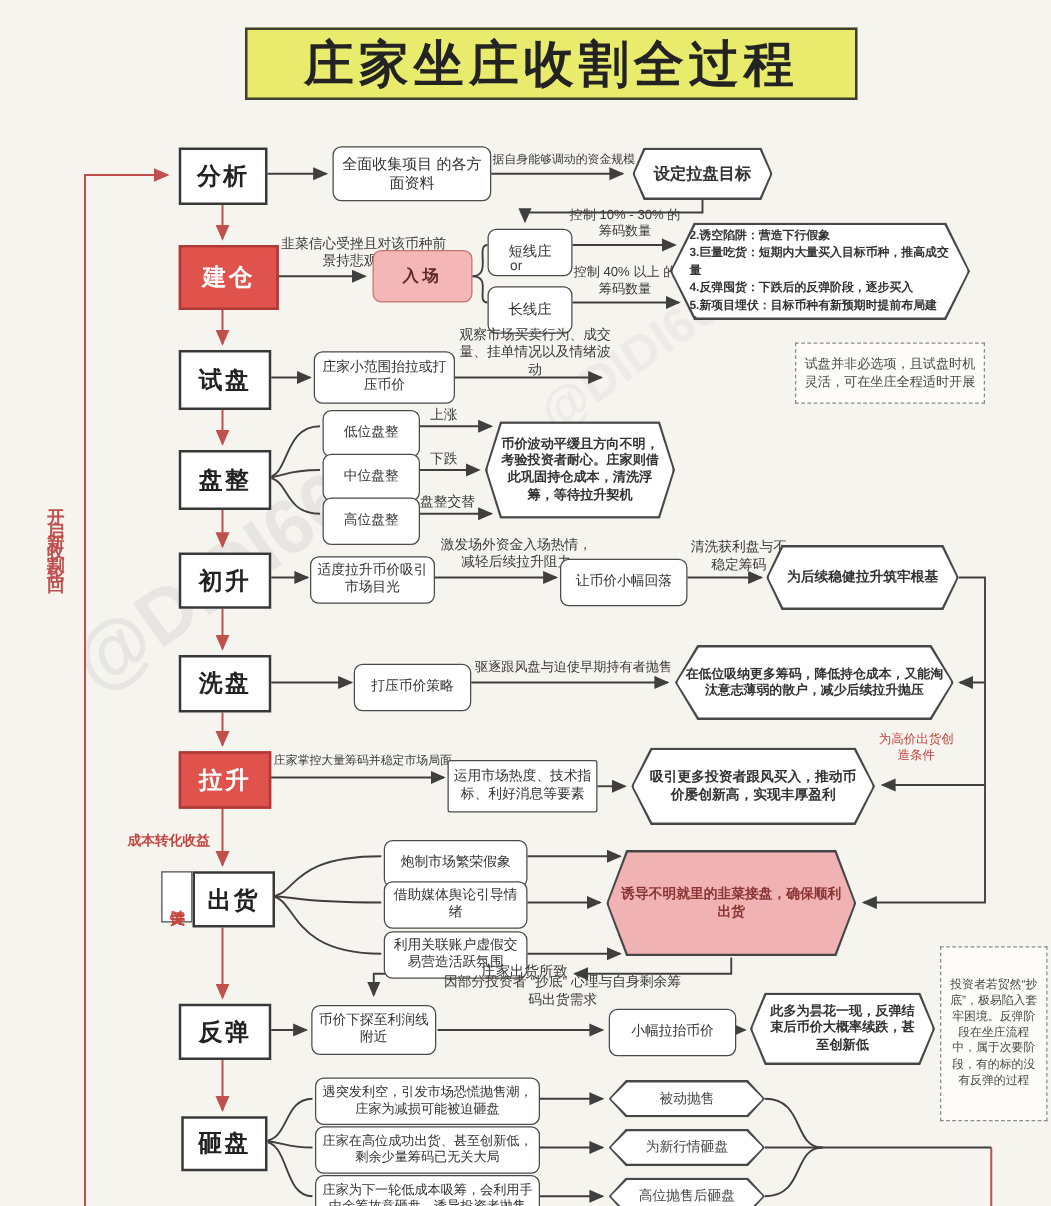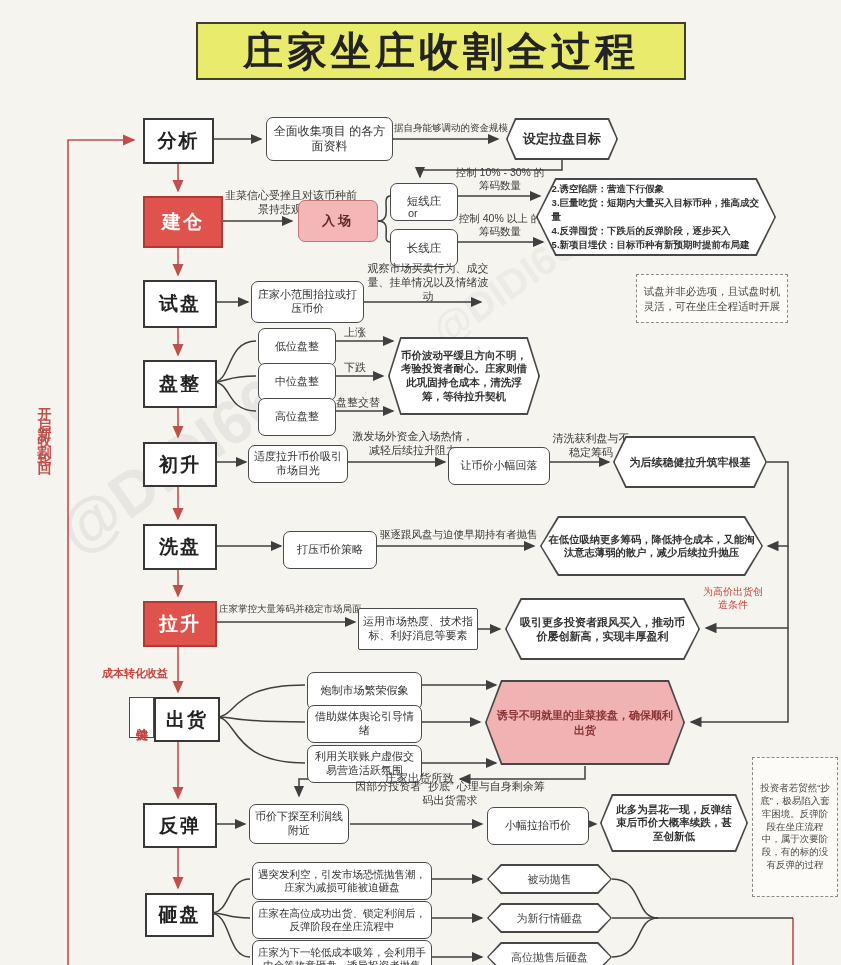--- a/index.html
+++ b/index.html
@@ -125,21 +125,21 @@
   <div class="stage" style="left:143px;top:118px;width:67px;height:42px;">分析</div>
   <div class="node" style="left:266px;top:117px;width:127px;height:44px;font-size:12px;">全面收集项目 的各方面资料</div>
   <div class="lbl nw" style="left:394px;top:122px;font-size:9.5px;">据自身能够调动的资金规模</div>
   <div class="hex" style="left:506px;top:118px;width:112px;height:42px;justify-content:center;">
       <div class="in" style="font-size:13px;">设定拉盘目标</div>
     </div>
 
   <div class="stage red" style="left:143px;top:196px;width:76px;height:48px;">建仓</div>
   <div class="lbl" style="left:220px;top:189px;width:142px;">韭菜信心受挫且对该币种前景持悲观态度</div>
   <div class="node pink" style="left:298px;top:200px;width:80px;height:42px;">入场</div>
-  <div class="node" style="left:390px;top:183px;width:68px;height:26px;font-size:11.5px;font-family:Liberation Mono, monospace;">短线庄</div>
+  <div class="node" style="left:390px;top:183px;width:68px;height:26px;font-size:11.5px;">短线庄</div>
   <div class="lbl nw" style="left:408px;top:207px;">or</div>
   <div class="node" style="left:390px;top:229px;width:68px;height:26px;font-size:11.5px;">长线庄</div>
   <div class="lbl" style="left:454px;top:166px;width:92px;font-size:10.5px;">控制 10% - 30% 的筹码数量</div>
   <div class="lbl" style="left:454px;top:212px;width:92px;font-size:10.5px;">控制 40% 以上 的筹码数量</div>
   <div class="hex list" style="left:536px;top:178px;width:240px;height:78px;">
     <div class="in">
       <div>
         <div>1.利空吸筹：借币圈负面新闻</div>
         <div>2.诱空陷阱：营造下行假象</div>
         <div>3.巨量吃货：短期内大量买入目标币种，推高成交量</div>
@@ -204,21 +204,21 @@
   <div class="node" style="left:249px;top:804px;width:100px;height:40px;">币价下探至利润线附近</div>
   <div class="lbl" style="left:352px;top:780px;width:196px;">因部分投资者 “抄底” 心理与自身剩余筹码出货需求</div>
   <div class="node" style="left:487px;top:807px;width:102px;height:33px;">小幅拉抬币价</div>
   <div class="hex" style="left:600px;top:794px;width:148px;height:58px;">
       <div class="in" style="font-size:10.5px;">此多为昙花一现，反弹结束后币价大概率续跌，甚至创新低</div>
     </div>
   <div class="dashed" style="left:752px;top:757px;width:86px;height:140px;font-size:9.5px;">投资者若贸然“抄底”，极易陷入套牢困境。反弹阶段在坐庄流程中，属于次要阶段，有的标的没有反弹的过程</div>
 
   <div class="stage" style="left:145px;top:893px;width:65px;height:40px;">砸盘</div>
   <div class="node" style="left:252px;top:862px;width:180px;height:34px;font-size:10.5px;">遇突发利空，引发市场恐慌抛售潮，庄家为减损可能被迫砸盘</div>
-  <div class="node" style="left:252px;top:901px;width:180px;height:34px;font-size:10.5px;">庄家在高位成功出货、锁定利润后，反弹阶段在坐庄流程中</div>
+  <div class="node" style="left:252px;top:901px;width:180px;height:34px;font-size:10.5px;">庄家在高位成功出货、甚至创新低，剩余少量筹码已无关大局</div>
   <div class="node" style="left:252px;top:940px;width:180px;height:34px;font-size:10.5px;">庄家为下一轮低成本吸筹，会利用手中余筹故意砸盘，诱导投资者抛售</div>
   <div class="hex cut12" style="left:487px;top:864px;width:125px;height:30px;">
       <div class="in" style="font-weight:normal;color:#444;">被动抛售</div>
     </div>
   <div class="hex cut12" style="left:487px;top:903px;width:125px;height:30px;">
       <div class="in" style="font-weight:normal;color:#444;">为新行情砸盘</div>
     </div>
   <div class="hex cut12" style="left:487px;top:942px;width:125px;height:30px;">
       <div class="in" style="font-weight:normal;color:#444;">高位抛售后砸盘</div>
     </div>

